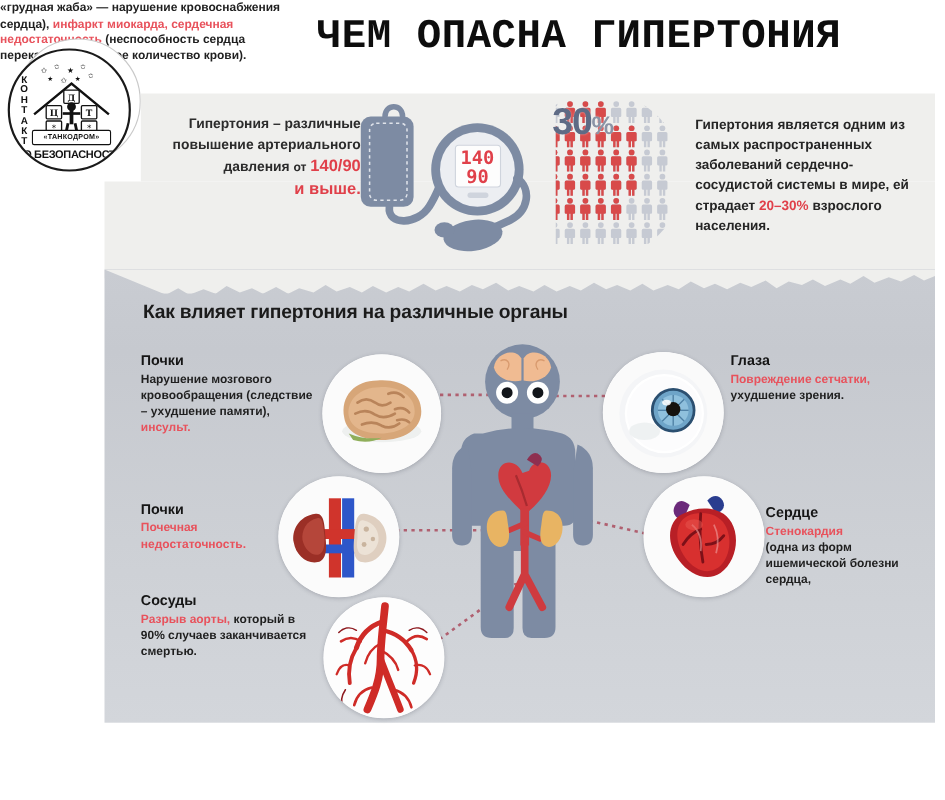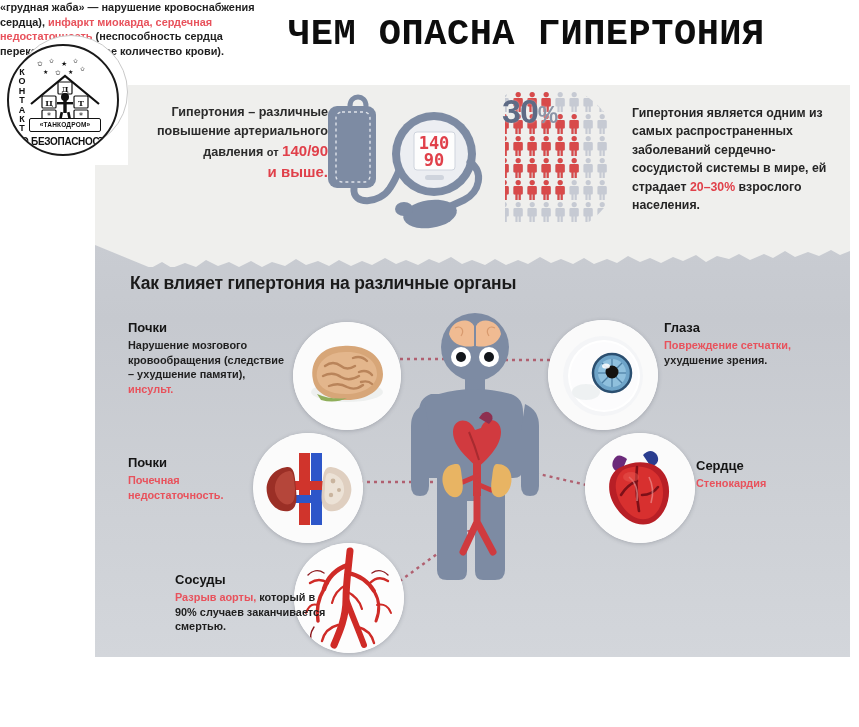--- a/index.html
+++ b/index.html
@@ -107,21 +107,21 @@
     font-size:17.5px;font-weight:bold;color:#1b1b1b;letter-spacing:-0.2px;
   }
 
   .blk{position:absolute;color:#1f1f1f;}
   .blk h4{margin:0 0 3px 0;font-size:13px;font-weight:bold;color:#151515;}
   .blk p{margin:0;font-size:10.9px;line-height:14.6px;font-weight:600;}
   .blk .red{color:#e8525c;font-weight:bold;}
 
   .blk-mozg{left:128px;top:320px;width:165px;}
   .blk-pochki{left:128px;top:455px;width:150px;}
-  .blk-sosudy{left:128px;top:572px;width:165px;margin-left:47px;}
+  .blk-sosudy{left:128px;top:538px;width:165px;}
   .blk-glaza{left:664px;top:320px;width:155px;}
   .blk-serdce{left:696px;top:458px;width:150px;}
   .blk-serdce-wide{left:560px;top:545px;width:292px;font-size:10.9px;
      line-height:14.6px;font-weight:600;color:#1f1f1f;}
   .blk-serdce-wide .red{color:#e8525c;font-weight:bold;}
 
   
   .body-fig{position:absolute;left:395px;top:312px;width:160px;height:330px;}
   .body-fig svg{display:block;}
 
@@ -674,19 +674,19 @@
     <p><span class="red">Разрыв аорты,</span><span> который в 90% случаев заканчивается смертью.</span></p>
   </div>
 
   <div class="blk blk-glaza">
     <h4>Глаза</h4>
     <p><span class="red">Повреждение сетчатки,</span><span> ухудшение зрения.</span></p>
   </div>
 
   <div class="blk blk-serdce">
     <h4>Сердце</h4>
-    <p><span class="red">Стенокардия</span><br></p>
+    <p><span class="red">Стенокардия</span><br><span>(одна из форм ишемической болезни сердца,</span></p>
   </div>
 
   <div class="blk-serdce-wide"><span>«грудная жаба» — нарушение кровоснабжения сердца), </span><span class="red">инфаркт миокарда, сердечная недостаточность</span>
       <span>(неспособность сердца перекачивать нужное количество крови).</span></div>
 
 </div>
 
 </body></html>

